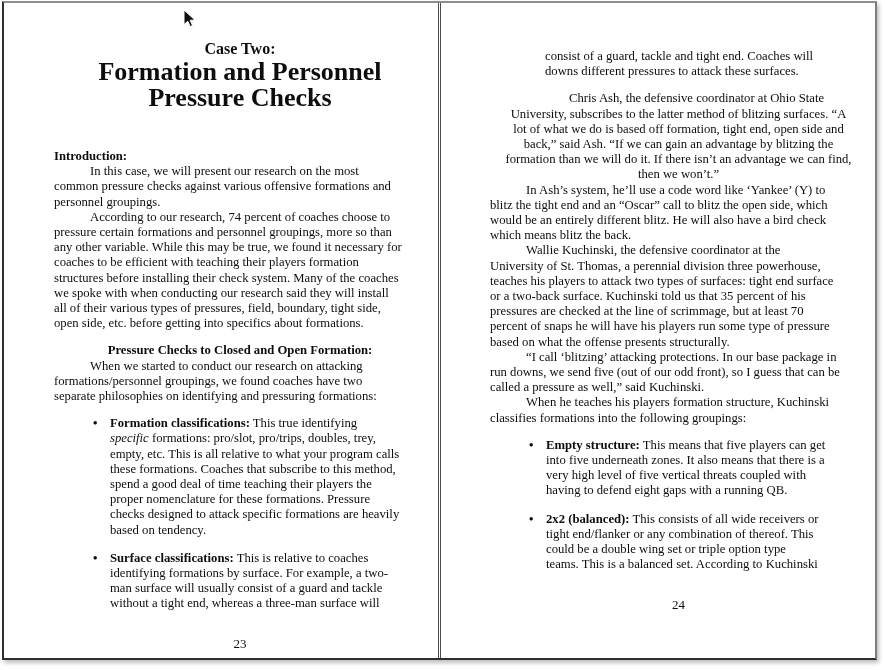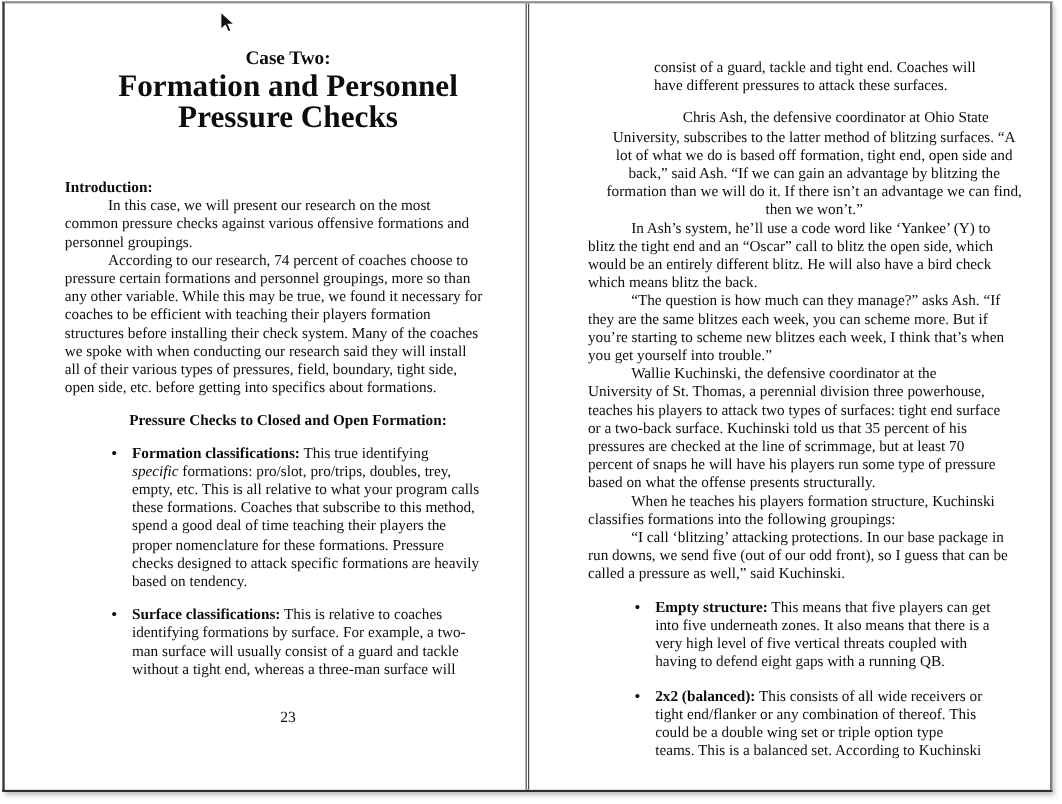--- a/index.html
+++ b/index.html
@@ -101,67 +101,66 @@
 personnel groupings.</span></div>
           <div class="para"><span>According to our research, 74 percent of coaches choose to
 pressure certain formations and personnel groupings, more so than
 any other variable. While this may be true, we found it necessary for
 coaches to be efficient with teaching their players formation
 structures before installing their check system. Many of the coaches
 we spoke with when conducting our research said they will install
 all of their various types of pressures, field, boundary, tight side,
 open side, etc. before getting into specifics about formations.</span></div>
           <div class="heading gap">Pressure Checks to Closed and Open Formation:</div>
+          <div class="para"><span>When we started to conduct our research on attacking
+formations/personnel groupings, we found coaches have two
+separate philosophies on identifying and pressuring formations:</span></div>
           <ul class="bullets">
             <li><span class="b">Formation classifications:</span><span> This true identifying
 </span><span class="i">specific</span><span> formations: pro/slot, pro/trips, doubles, trey,
 empty, etc. This is all relative to what your program calls
 these formations. Coaches that subscribe to this method,
 spend a good deal of time teaching their players the
 proper nomenclature for these formations. Pressure
 checks designed to attack specific formations are heavily
 based on tendency.</span></li>
             <li><span class="b">Surface classifications:</span><span> This is relative to coaches
 identifying formations by surface. For example, a two-
 man surface will usually consist of a guard and tackle
 without a tight end, whereas a three-man surface will</span></li>
           </ul>
         </div>
       <div class="page-number">23</div>
     </div>
     <div class="page right">
       <div class="content">
           <div class="hang"><span>consist of a guard, tackle and tight end. Coaches will
-have different pressures to attack these surfaces.</span></div>
+downs different pressures to attack these surfaces.</span></div>
           <div class="para gap"><span>Chris Ash, the defensive coordinator at Ohio State
 University, subscribes to the latter method of blitzing surfaces. “A
 lot of what we do is based off formation, tight end, open side and
 back,” said Ash. “If we can gain an advantage by blitzing the
 formation than we will do it. If there isn’t an advantage we can find,
 then we won’t.”</span></div>
           <div class="para"><span>In Ash’s system, he’ll use a code word like ‘Yankee’ (Y) to
 blitz the tight end and an “Oscar” call to blitz the open side, which
 would be an entirely different blitz. He will also have a bird check
 which means blitz the back.</span></div>
-          <div class="para"><span>“The question is how much can they manage?” asks Ash. “If
-they are the same blitzes each week, you can scheme more. But if
-you’re starting to scheme new blitzes each week, I think that’s when
-you get yourself into trouble.”</span></div>
           <div class="para"><span>Wallie Kuchinski, the defensive coordinator at the
 University of St. Thomas, a perennial division three powerhouse,
 teaches his players to attack two types of surfaces:  tight end surface
 or a two-back surface. Kuchinski told us that 35 percent of his
 pressures are checked at the line of scrimmage, but at least 70
 percent of snaps he will have his players run some type of pressure
 based on what the offense presents structurally.</span></div>
-          <div class="para"><span>When he teaches his players formation structure, Kuchinski
-classifies formations into the following groupings:</span></div>
           <div class="para"><span>“I call ‘blitzing’ attacking protections. In our base package in
 run downs, we send five (out of our odd front), so I guess that can be
 called a pressure as well,” said Kuchinski.</span></div>
+          <div class="para"><span>When he teaches his players formation structure, Kuchinski
+classifies formations into the following groupings:</span></div>
           <ul class="bullets">
             <li><span class="b">Empty structure:</span><span> This means that five players can get
 into five underneath zones. It also means that there is a
 very high level of five vertical threats coupled with
 having to defend eight gaps with a running QB.</span></li>
             <li><span class="b">2x2 (balanced):</span><span> This consists of all wide receivers or
 tight end/flanker or any combination of thereof. This
 could be a double wing set or triple option type
 teams. This is a balanced set. According to Kuchinski</span></li>
           </ul>

